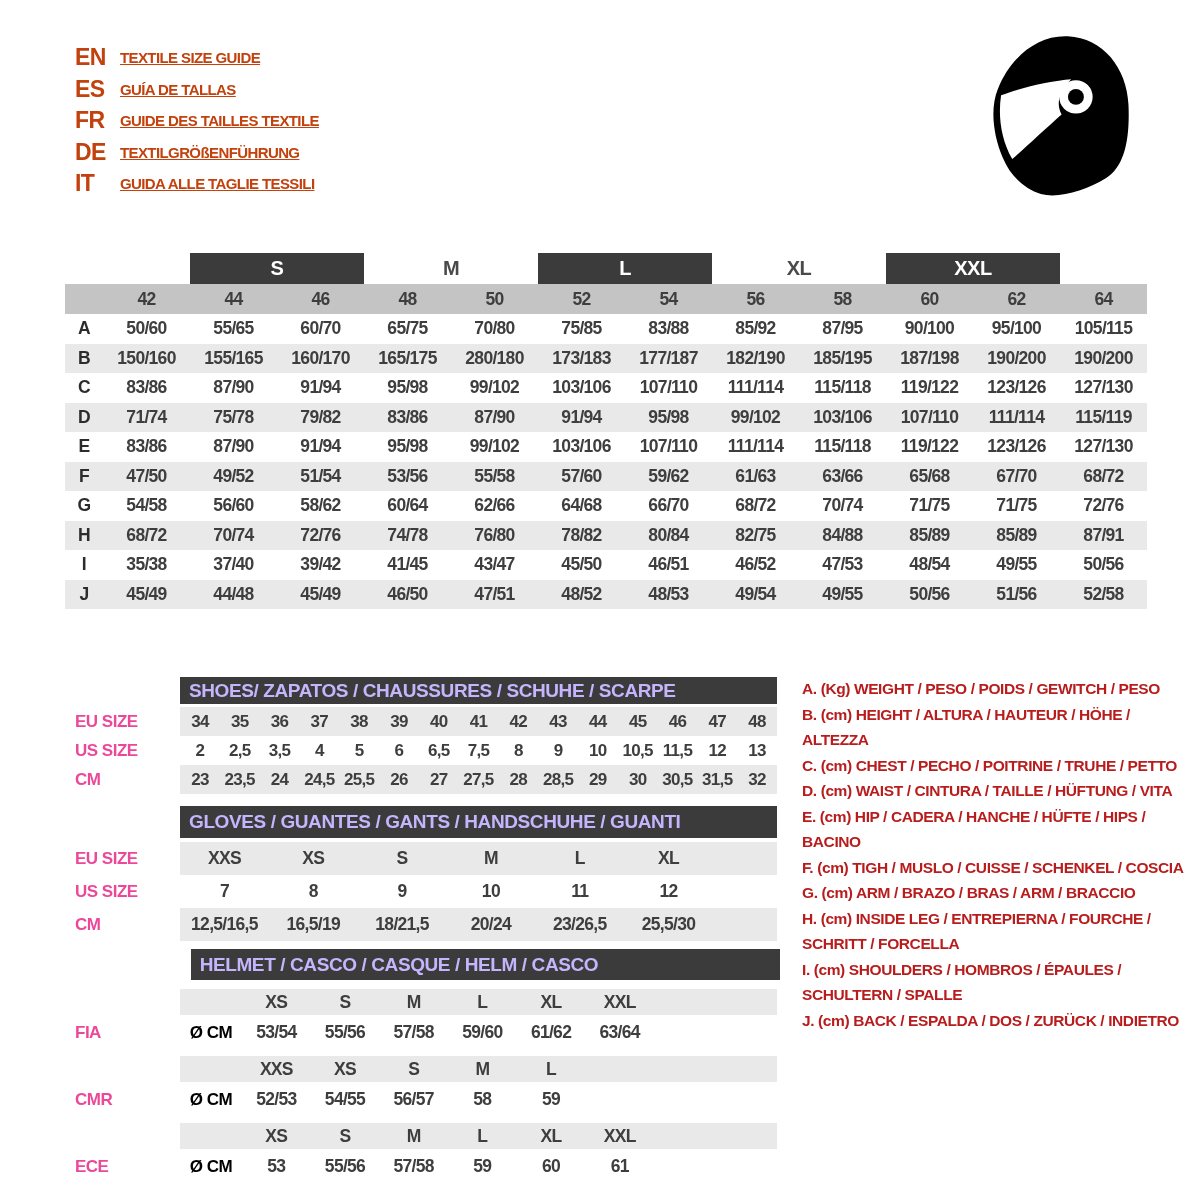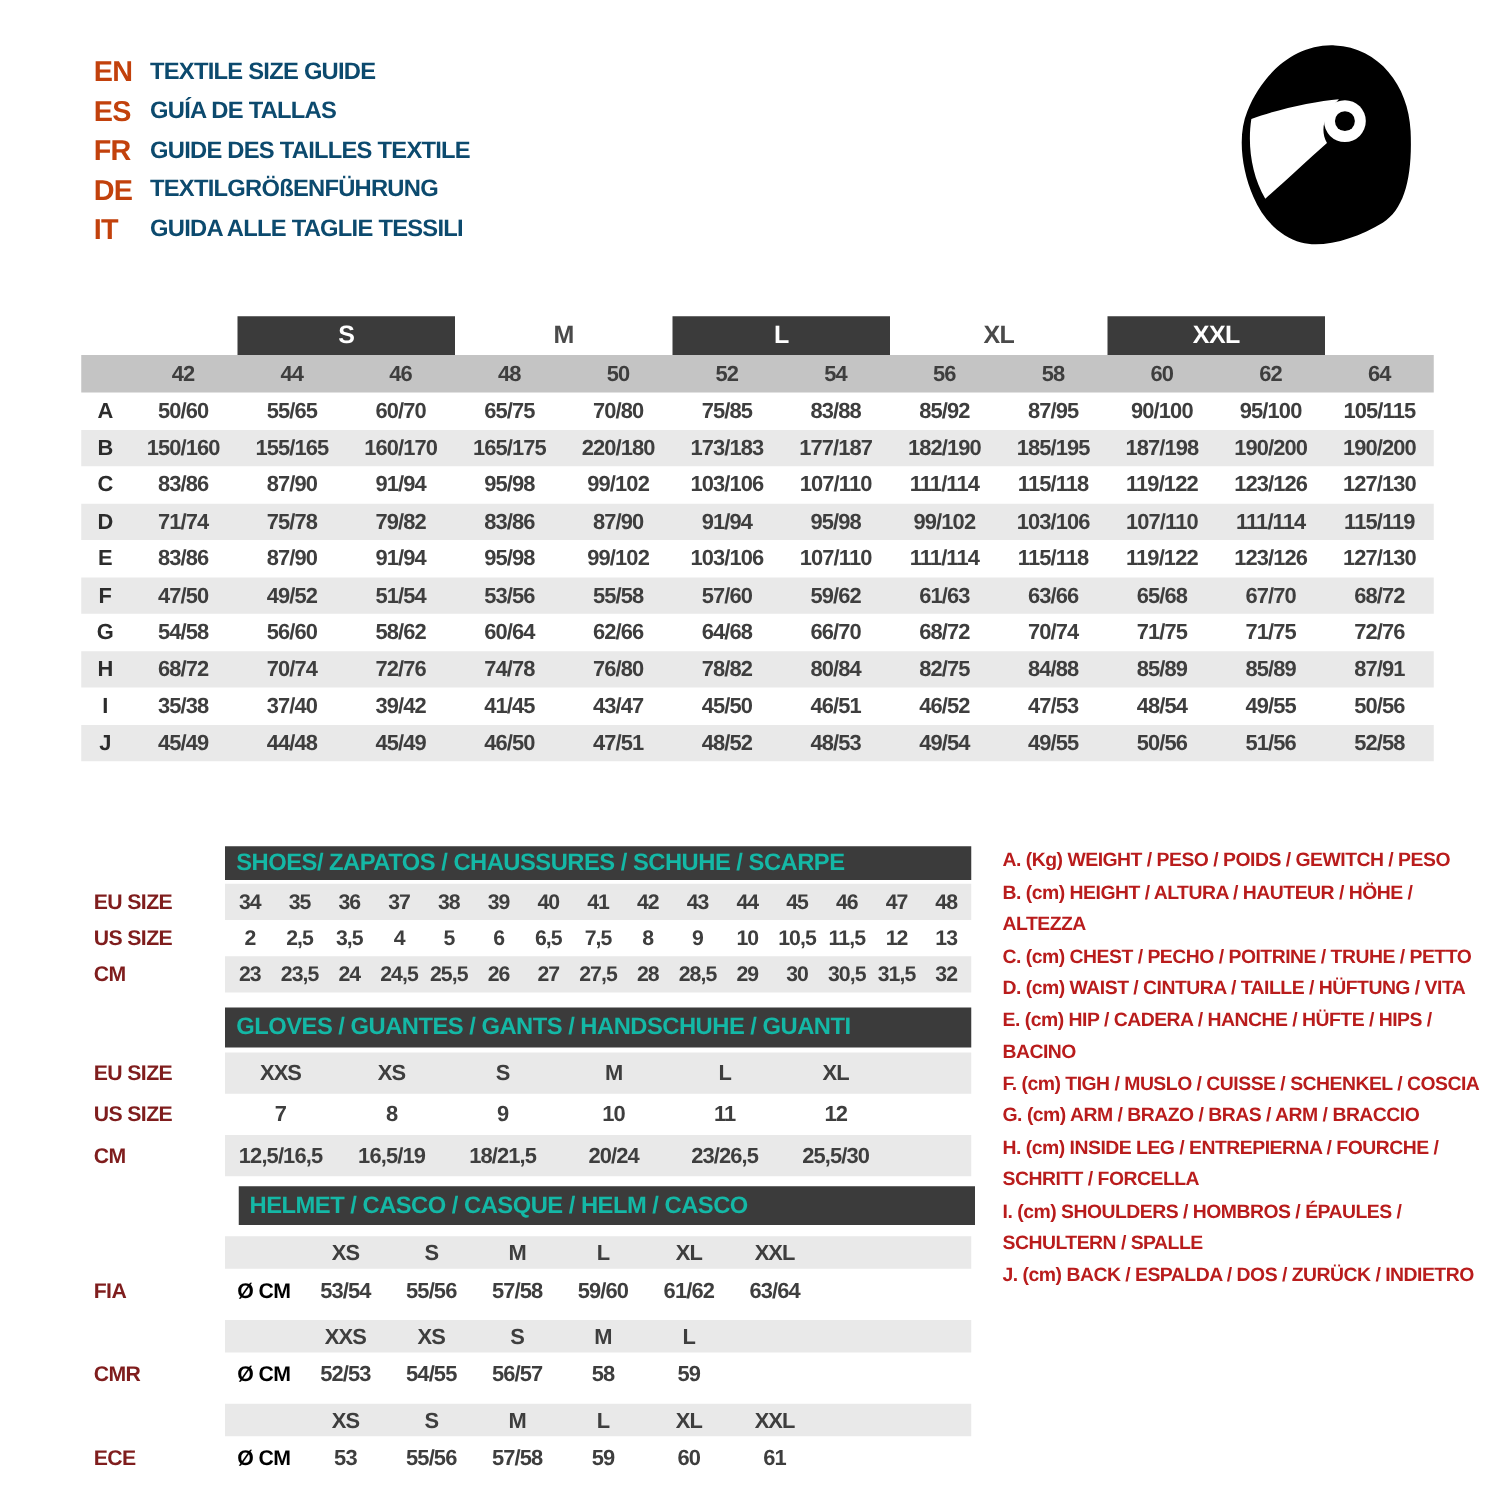--- a/index.html
+++ b/index.html
@@ -10,21 +10,21 @@
     font-family:"Liberation Sans","DejaVu Sans",sans-serif;
     font-stretch:condensed;
     color:#3e3e3e;
     overflow:hidden;
   }
 
   
   .lang { position:absolute; left:75px; top:42px; }
   .lang-row { display:flex; height:31.5px; align-items:center; }
   .lang-code { width:45px; font-size:23px; font-weight:700; letter-spacing:-0.6px; color:#c2410c; }
-  .lang-title { font-size:19px; font-weight:700; letter-spacing:-0.6px; color:#0c4a6e; white-space:nowrap; }
+  .lang-title { font-size:15px; font-weight:700; letter-spacing:-0.6px; color:#c2410c; white-space:nowrap;text-decoration:underline; }
 
   
   .helm-icon { position:absolute; left:980px; top:30px; width:160px; height:172px; }
 
   
   .main-table { position:absolute; left:65px; top:253px; width:1082px; font-weight:700; }
   .size-row { display:flex; height:31px; }
   .size-spacer { width:38px; }
   .size-area { flex:1; display:flex; }
   .size-pad { width:8.333%; }
@@ -40,23 +40,23 @@
   .cell { flex:1 1 0; min-width:0; display:flex; align-items:center; justify-content:center;
           font-size:17.5px; letter-spacing:-0.7px; white-space:nowrap; color:#3e3e3e; }
 
   
   .sec { position:absolute; left:65px; width:715px; font-weight:700; }
   .shoes   { top:677px; }
   .gloves  { top:806px; }
   .helmets { top:949px; }
   .srow { display:flex; }
   .slabel { width:115px; display:flex; align-items:center; padding-left:10px;
-            font-size:17px; letter-spacing:-0.5px; color:#7f1d1d; }
+            font-size:17px; letter-spacing:-0.5px; color:#ec4899; }
   .sbody { width:597px; }
-  .darkbar { width:597px; background:var(--dark-bar,#3b3b3b); color:#14b8a6; display:flex; align-items:center;
+  .darkbar { width:597px; background:var(--dark-bar,#3b3b3b); color:#c4b5fd; display:flex; align-items:center;
              padding-left:9px; font-size:19px; letter-spacing:-0.4px; white-space:nowrap; }
   .band { background:var(--row-alt,#e9e9e9); }
   .cells { display:flex; height:100%; }
 
   .shoes .srow { height:29px; }
   .shoes .title-row { height:27px; margin-bottom:3px; }
   .shoes .cell { font-size:17px; }
 
   .gloves .title-row { height:32px; margin-bottom:4px; }
   .gloves .srow.datarow { height:33px; }
@@ -169,21 +169,21 @@
       </div>
 
       <div class="trow">
         <div class="rlabel">B</div>
         <div class="vals">
 
         <div class="cell">150/160</div>
           <div class="cell">155/165</div>
           <div class="cell">160/170</div>
           <div class="cell">165/175</div>
-          <div class="cell">220/180</div>
+          <div class="cell">280/180</div>
           <div class="cell">173/183</div>
           <div class="cell">177/187</div>
           <div class="cell">182/190</div>
           <div class="cell">185/195</div>
           <div class="cell">187/198</div>
           <div class="cell">190/200</div>
           <div class="cell">190/200</div>
         </div>
       </div>
 

